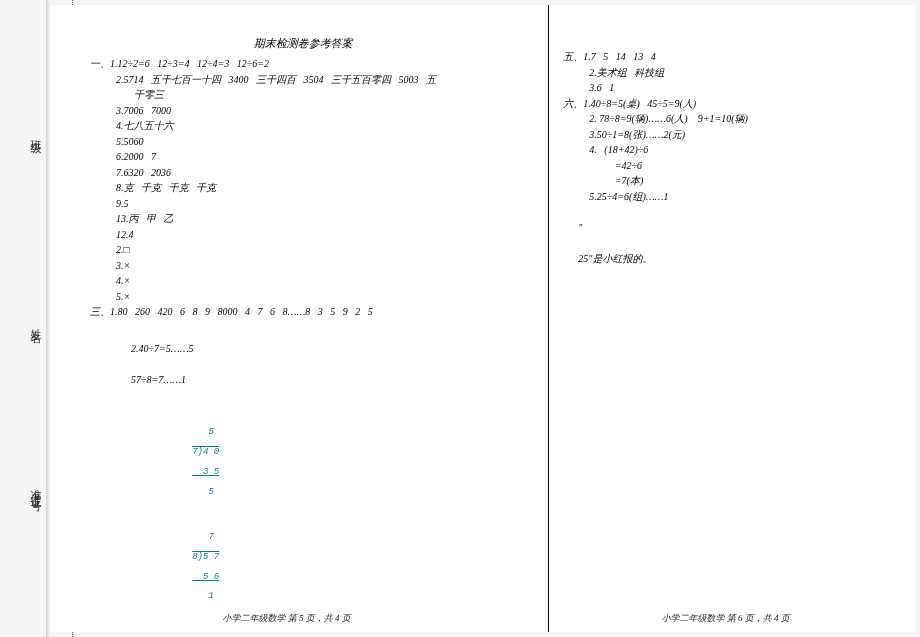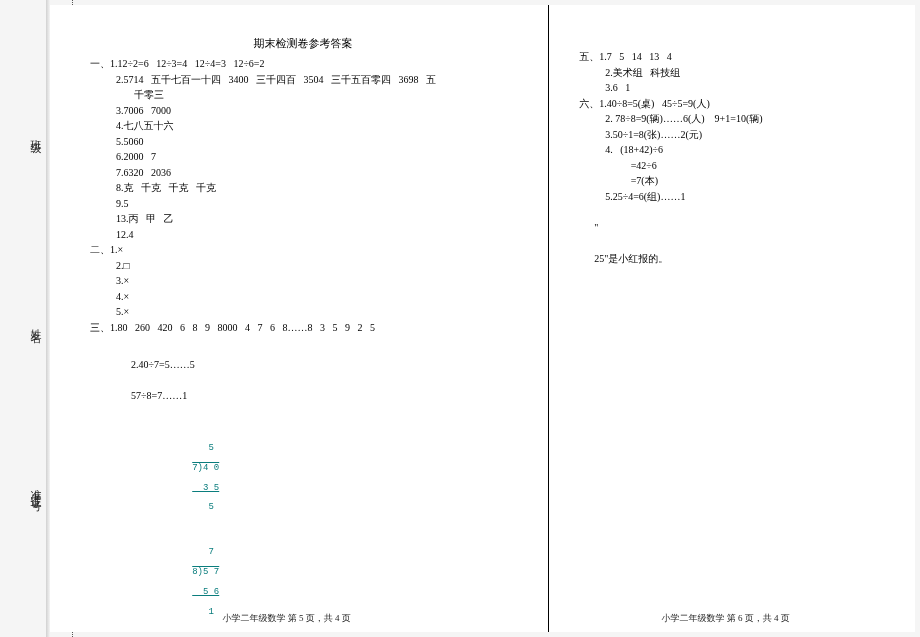--- a/index.html
+++ b/index.html
@@ -65,23 +65,24 @@
     width: 8px; height: 8px;
     border: 1px solid #444;
     border-radius: 50%;
   }
   
   .col {
     position: relative;
     height: 100%;
     padding: 30px 20px 30px 40px;
     line-height: 1.55;
+    font-style: italic;
   }
   .col.left  { width: 57%; }
-  .col.right { width: 43%; border-left: 1px solid #000; padding-left: 30px; margin-left: 12px; }
+  .col.right { width: 43%; border-left: 1px solid #000; padding-left: 14px; margin-left: 12px; }
   .title { text-align: center; font-size: 11px; margin-bottom: 4px; }
   .row { white-space: pre; }
   .indent1 { padding-left: 26px; }
   .indent2 { padding-left: 44px; }
   .blue { color: #0a7d7d; font-family: "Courier New", monospace; font-size: 9px; line-height: 1.1; display: inline-block; vertical-align: top; }
   .blue .bar { text-decoration: overline; }
   .footer {
     position: absolute;
     bottom: 6px;
     left: 0; right: 13px;
@@ -116,33 +117,32 @@
 <span class="gutter-note" style="top:430px">线</span>
 <span class="gutter-note" style="top:510px">封</span>
 <span class="gutter-note" style="top:580px">密</span>
 
 <div class="page">
 
   <div class="col left">
     <div class="title">期末检测卷参考答案</div>
 
     <div class="row">一、1.12÷2=6   12÷3=4   12÷4=3   12÷6=2</div>
-    <div class="row indent1">2.5714   五千七百一十四   3400   三千四百   3504   三千五百零四   3698   五</div>
+    <div class="row indent1">2.5714   五千七百一十四   3400   三千四百   3504   三千五百零四   5003   五</div>
     <div class="row indent2">千零三</div>
     <div class="row indent1">3.7006   7000</div>
     <div class="row indent1">4.七八五十六</div>
     <div class="row indent1">5.5060</div>
     <div class="row indent1">6.2000   7</div>
     <div class="row indent1">7.6320   2036</div>
     <div class="row indent1">8.克   千克   千克   千克</div>
     <div class="row indent1">9.5</div>
     <div class="row indent1">13.丙   甲   乙</div>
     <div class="row indent1">12.4</div>
 
-    <div class="row">二、1.×</div>
     <div class="row indent1">2.□</div>
     <div class="row indent1">3.×</div>
     <div class="row indent1">4.×</div>
     <div class="row indent1">5.×</div>
 
     <div class="row">三、1.80   260   420   6   8   9   8000   4   7   6   8……8   3   5   9   2   5</div>
     <div style="height:6px"></div>
 
     <div class="row indent1">
       <span>2.40÷7=5……5</span>

